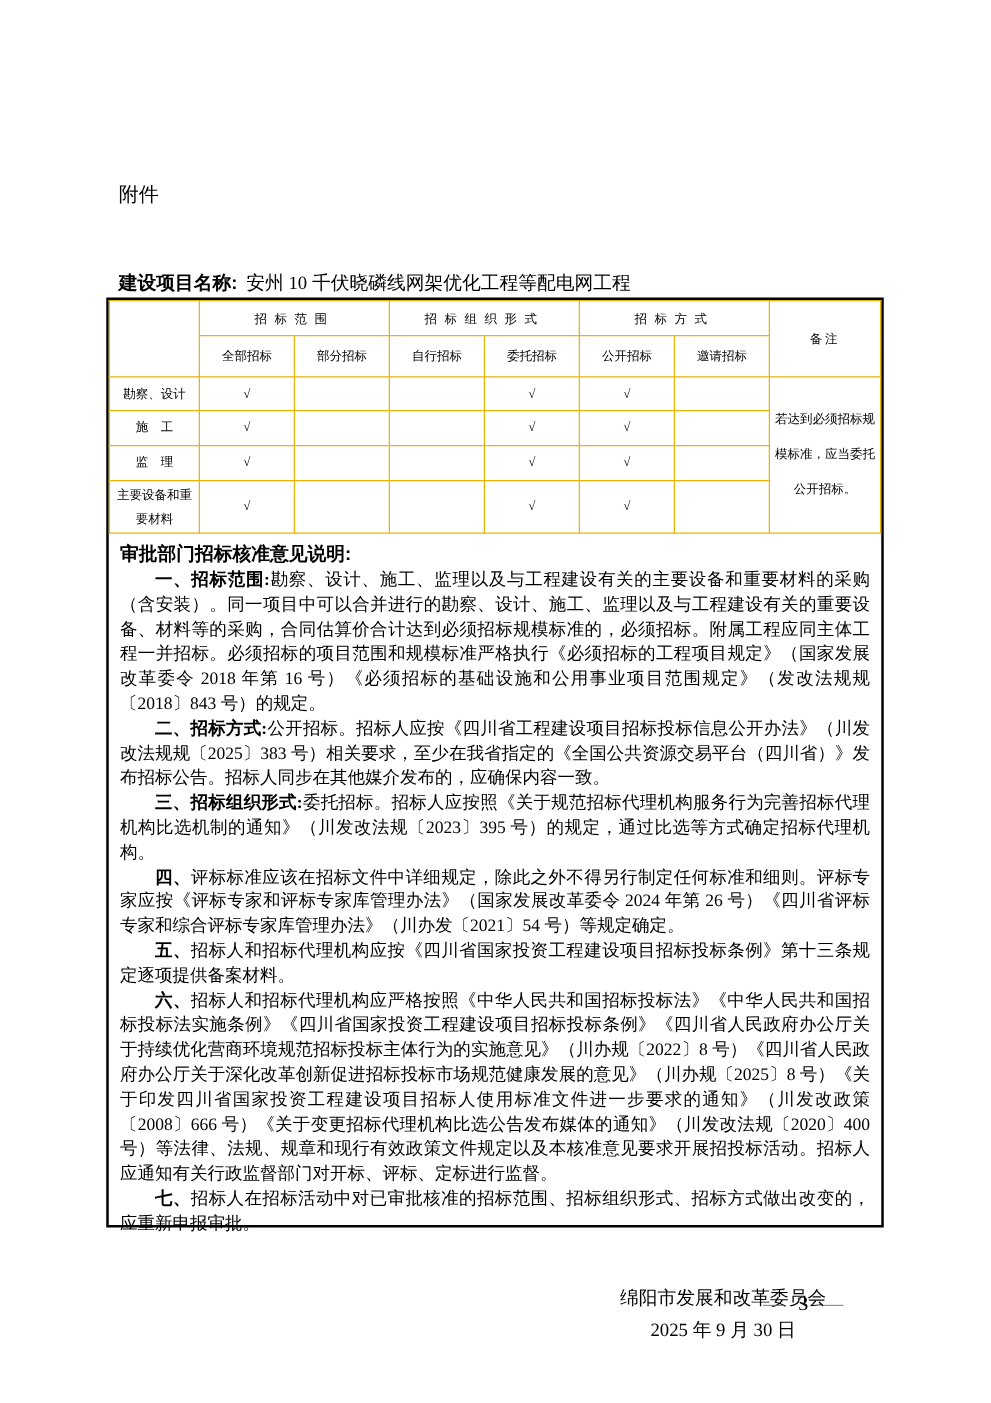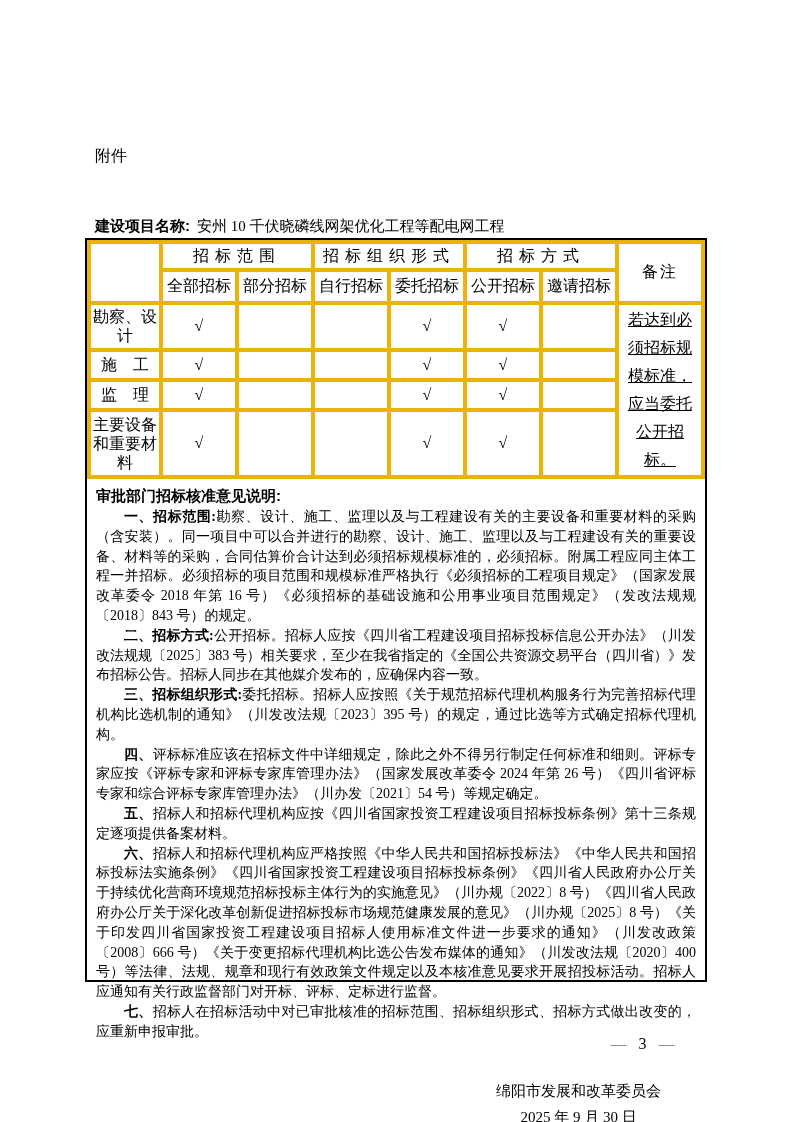--- a/index.html
+++ b/index.html
@@ -38,34 +38,34 @@
     border:2px solid #000;
     display:flex; flex-direction:column;
     background:#fff;
   }
   table.approval {
     border-collapse:collapse; width:100%;
     table-layout:fixed;
     font-family:"Liberation Sans","DejaVu Sans",sans-serif;
   }
   table.approval td {
-    border:4px solid #eab308;
+    border:1px solid #eab308;
     text-align:center; vertical-align:middle;
     padding:1px 2px;
-    font-size:16px;
+    font-size:10px;
     overflow:hidden;
   }
   td.group-header { font-size:15px; letter-spacing:6px; padding-left:8px; height:28px; }
   td.remark-header { font-size:15px; letter-spacing:2px; padding-left:4px; }
   td.sub-header { font-size:14px; height:33px; }
   td.row-label { font-size:15px; padding:1px 3px; line-height:19px; }
   td.check-cell { font-size:15px; font-family:"Liberation Serif","DejaVu Serif",serif; }
   td.remark-body {
     font-size:14px; line-height:28px;
-    padding:2px 9px; vertical-align:middle;text-decoration:underline;
+    padding:2px 9px; vertical-align:middle;
   }
   tr.r1 td { height:27px; }
   tr.r2 td { height:28px; }
   tr.r3 td { height:28px;margin-left:40px; }
   tr.r4 td { height:42px; }
   .opinion {
     flex:1;
     padding:5px 9px 0 9px;
     font-size:14px; line-height:19.8px;
     text-align:justify;

